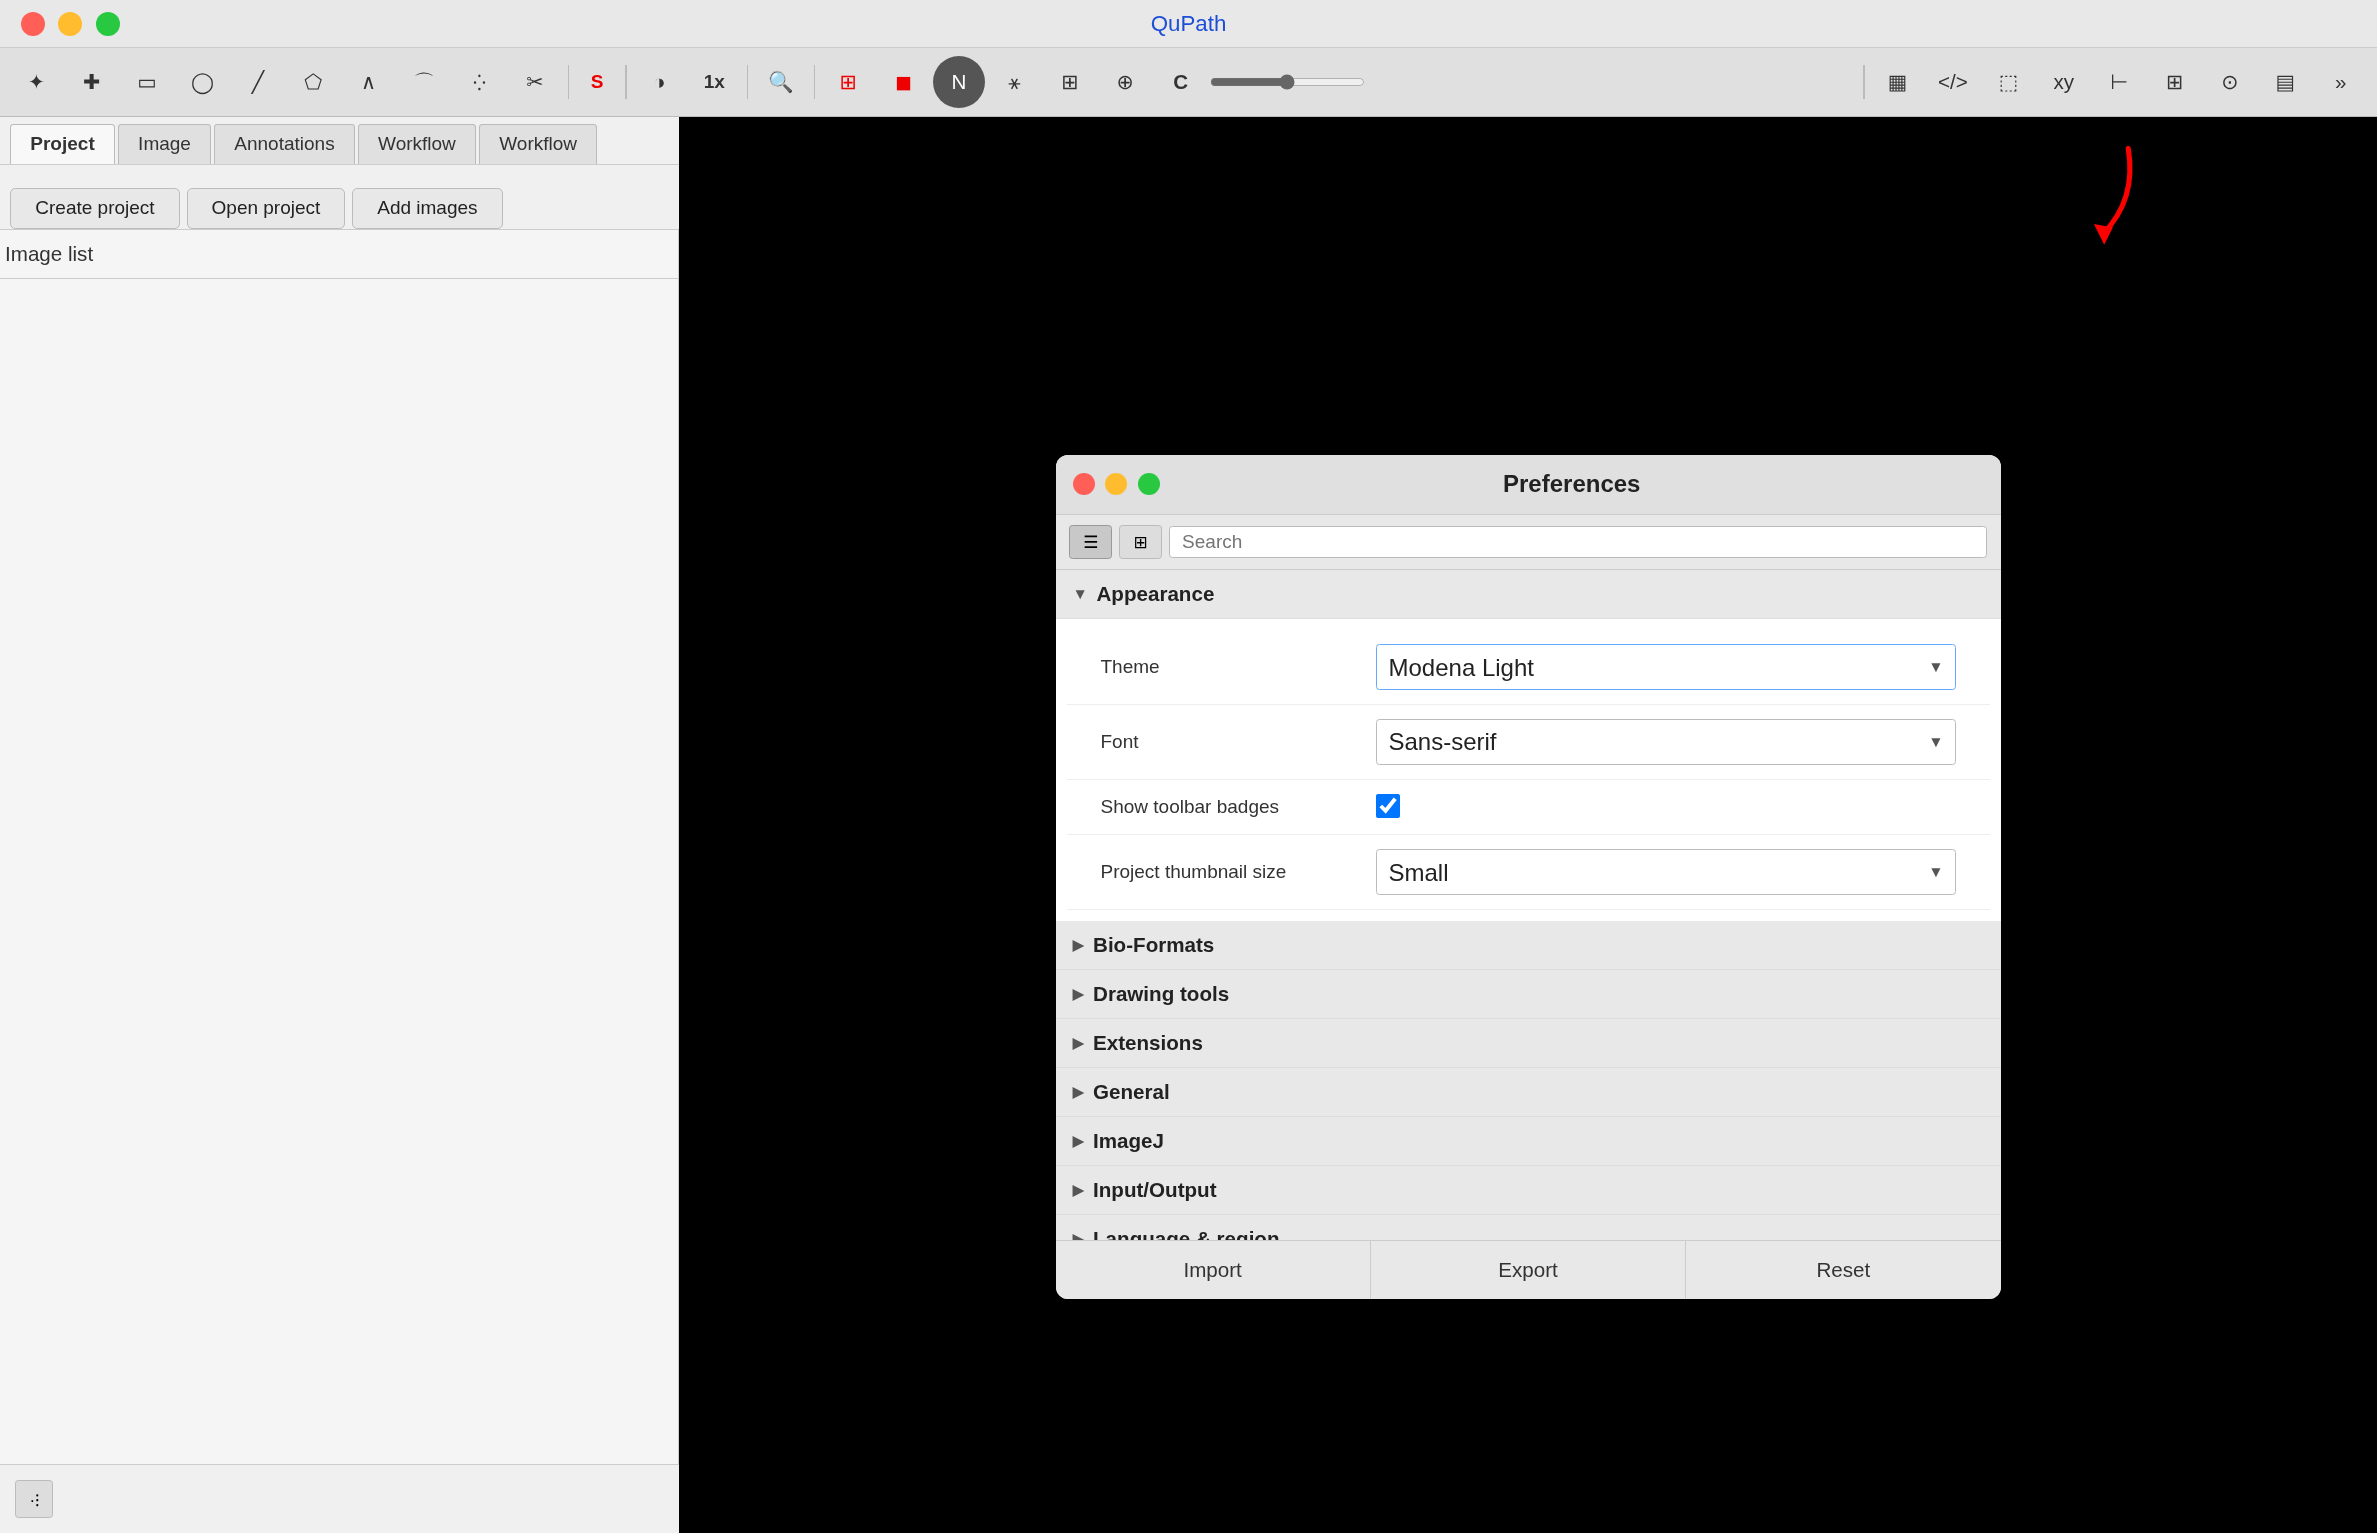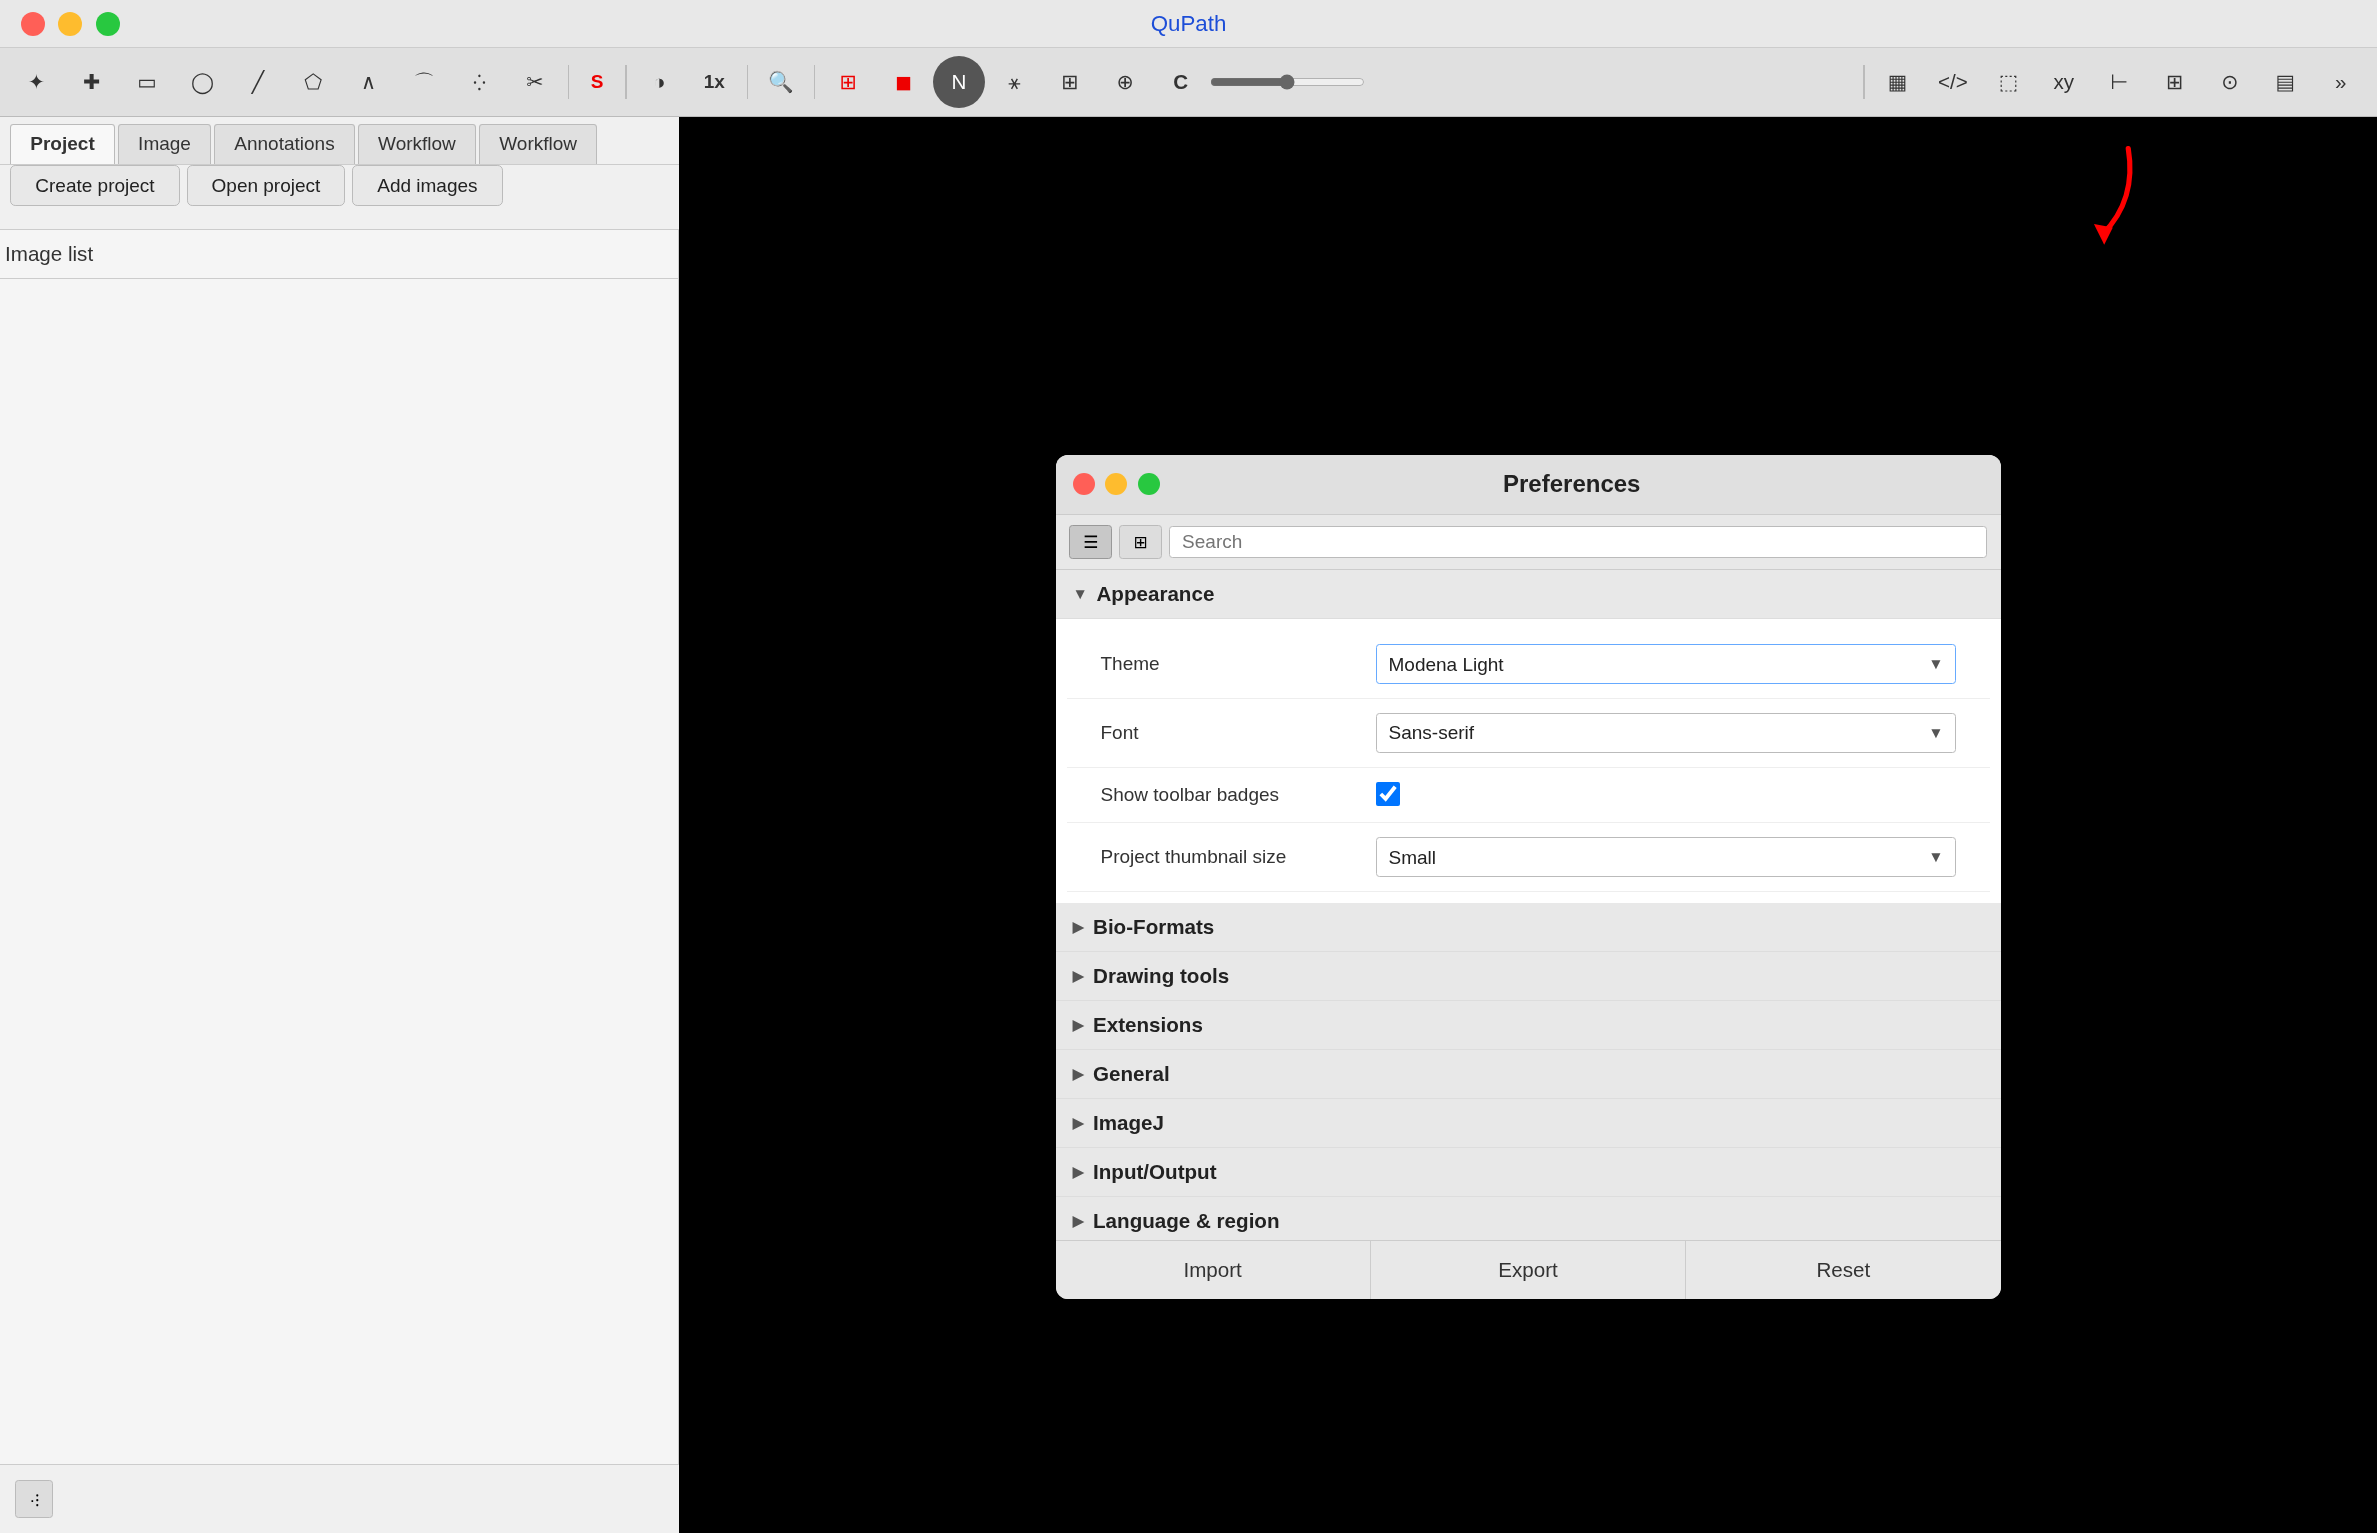--- a/index.html
+++ b/index.html
@@ -123,21 +123,21 @@
     }
 
     
     .sidebar-buttons {
       position: absolute;
       top: 165px; left: 0;
       width: 679px;
       height: 65px;
       background: #f0f0f0;
       display: flex;
-      align-items: flex-start;
+      align-items: flex-end;
       padding: 0 10.3px;
       gap: 6.9px;
       border-bottom: 0.9px solid #ccc;
     }
     .sidebar-action-btn {
       padding: 8.6px 24px;
       background: #e8e8e8;
       border: 0.9px solid #bbb;
       border-radius: 5.2px;
       font-size: 19px;
@@ -321,21 +321,21 @@
       width: 275px;
       font-size: 19px;
       color: #333;
     }
     .pref-control {
       flex: 1;
     }
     .pref-select {
       width: 100%;
       padding: 8.6px 12px;
-      font-size: 19px;
+      font-size: 24px;
       border: 1.7px solid #6af;
       border-radius: 3.4px;
       background: #fff;
       appearance: none;
       cursor: pointer;
       color: #222;
     }
     .pref-select-wrapper {
       position: relative;
     }

